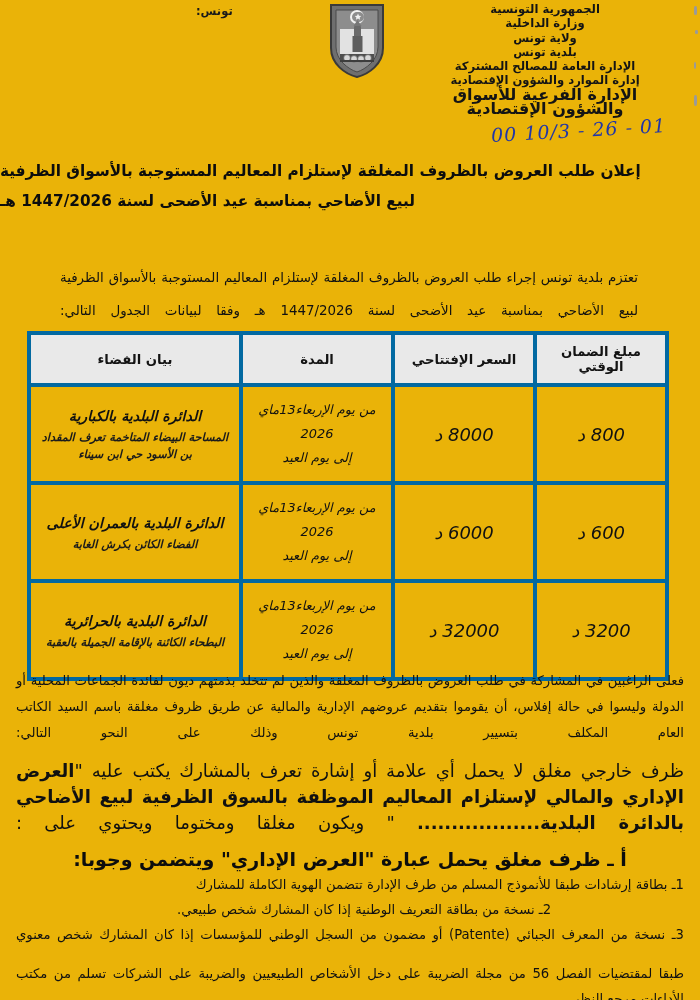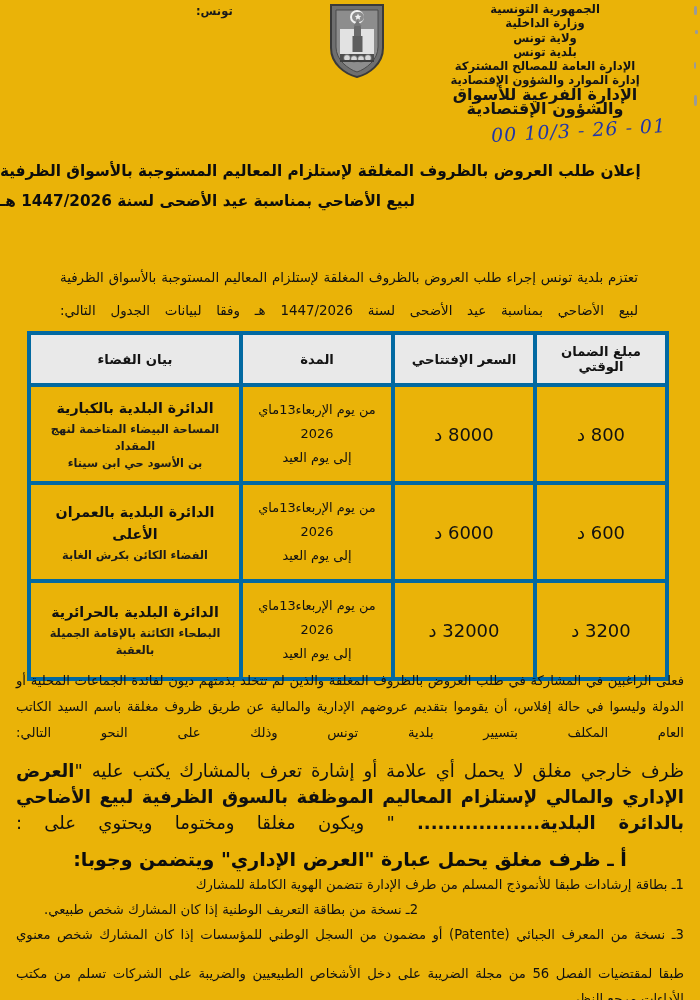--- a/index.html
+++ b/index.html
@@ -149,20 +149,21 @@
     height: 46px;
     font-size: 13.2px;
     font-weight: bold;
     color: #141414;
   }
   table.bid tbody td {
     height: 88px;
     font-size: 13.4px;
     color: #111;
     padding: 3px 4px;
+    font-style: italic;
   }
   .col-space   { width: 212px; }
   .col-period  { width: 152px; }
   .col-price   { width: 142px; }
   .col-deposit { width: 132px; }
 
   .space-title {
     font-size: 14.2px;
     font-weight: bold;
     line-height: 22px;
@@ -229,21 +230,21 @@
     list-style: none;
     margin: 0;
     padding: 0;
   }
   .list li {
     font-size: 13.2px;
     line-height: 25px;
     color: #111;
   }
   .li-1 { text-align: right; padding-left: 28px; }
-  .li-2 { text-align: left; padding-left: 28px; }
+  .li-2 { text-align: center; padding-left: 28px; }
   .li-3 { text-align: justify; text-align-last: justify; }
   .li-3 .cont { display: block; }
   .last-line {
     position: absolute;
     top: 961px;
     right: 16px;
     width: 668px;
     direction: rtl;
     text-align: right;
     font-size: 13.2px;
@@ -331,21 +332,21 @@
           <td>
             <span class="money">8000 د</span>
           </td>
           <td>
             <div class="period-line">من يوم الإربعاء13ماي</div>
             <div class="period-line">2026</div>
             <div class="period-line">إلى يوم العيد</div>
           </td>
           <td>
             <div class="space-title">الدائرة البلدية بالكبارية</div>
-            <div class="space-sub">المساحة البيضاء المتاخمة لنهج المقداد</div>
+            <div class="space-sub">المساحة البيضاء المتاخمة تعرف المقداد</div>
             <div class="space-sub">بن الأسود حي ابن سيناء</div>
           </td>
         </tr>
         <tr>
           <td>
             <span class="money">600 د</span>
           </td>
           <td>
             <span class="money">6000 د</span>
           </td>

